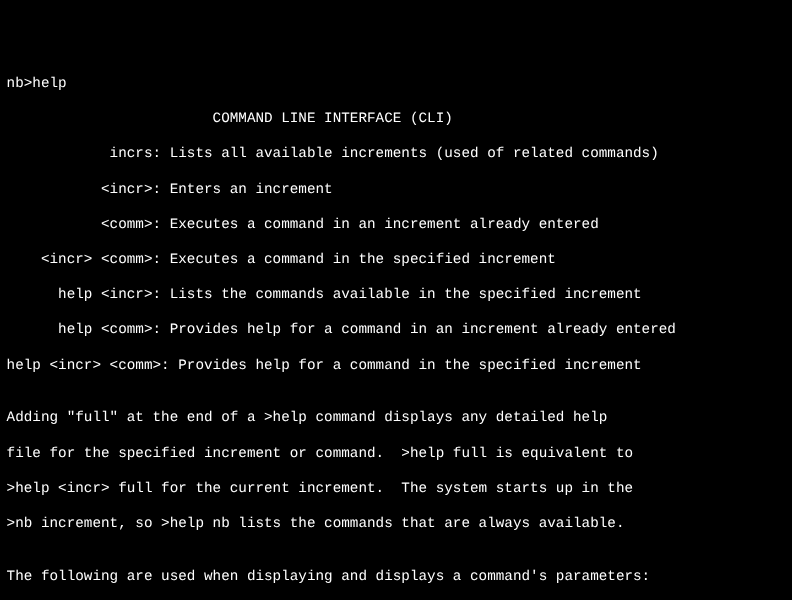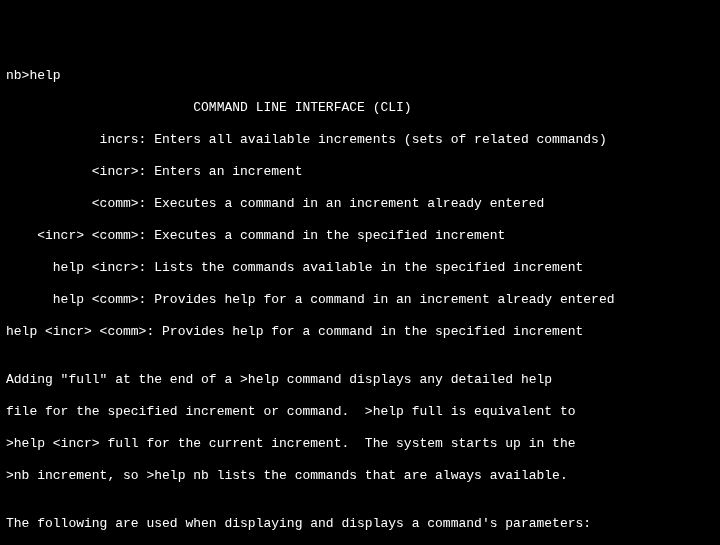--- a/index.html
+++ b/index.html
@@ -18,21 +18,21 @@
     .line { display: block; }
     .prompt { color: #ffffff; }
   </style>
 </head>
 <body>
 
 
 
 <span class="line prompt">nb&gt;help</span>
 <span class="line">                        COMMAND LINE INTERFACE (CLI)</span>
-<span class="line">            incrs: Enters all available increments (sets of related commands)</span>
+<span class="line">            incrs: Lists all available increments (used of related commands)</span>
 <span class="line">           &lt;incr&gt;: Enters an increment</span>
 <span class="line">           &lt;comm&gt;: Executes a command in an increment already entered</span>
 <span class="line">    &lt;incr&gt; &lt;comm&gt;: Executes a command in the specified increment</span>
 <span class="line">      help &lt;incr&gt;: Lists the commands available in the specified increment</span>
 <span class="line">      help &lt;comm&gt;: Provides help for a command in an increment already entered</span>
 <span class="line">help &lt;incr&gt; &lt;comm&gt;: Provides help for a command in the specified increment</span>
 <span class="line"></span>
 <span class="line">Adding "full" at the end of a &gt;help command displays any detailed help</span>
 <span class="line">file for the specified increment or command.  &gt;help full is equivalent to</span>
 <span class="line">&gt;help &lt;incr&gt; full for the current increment.  The system starts up in the</span>

